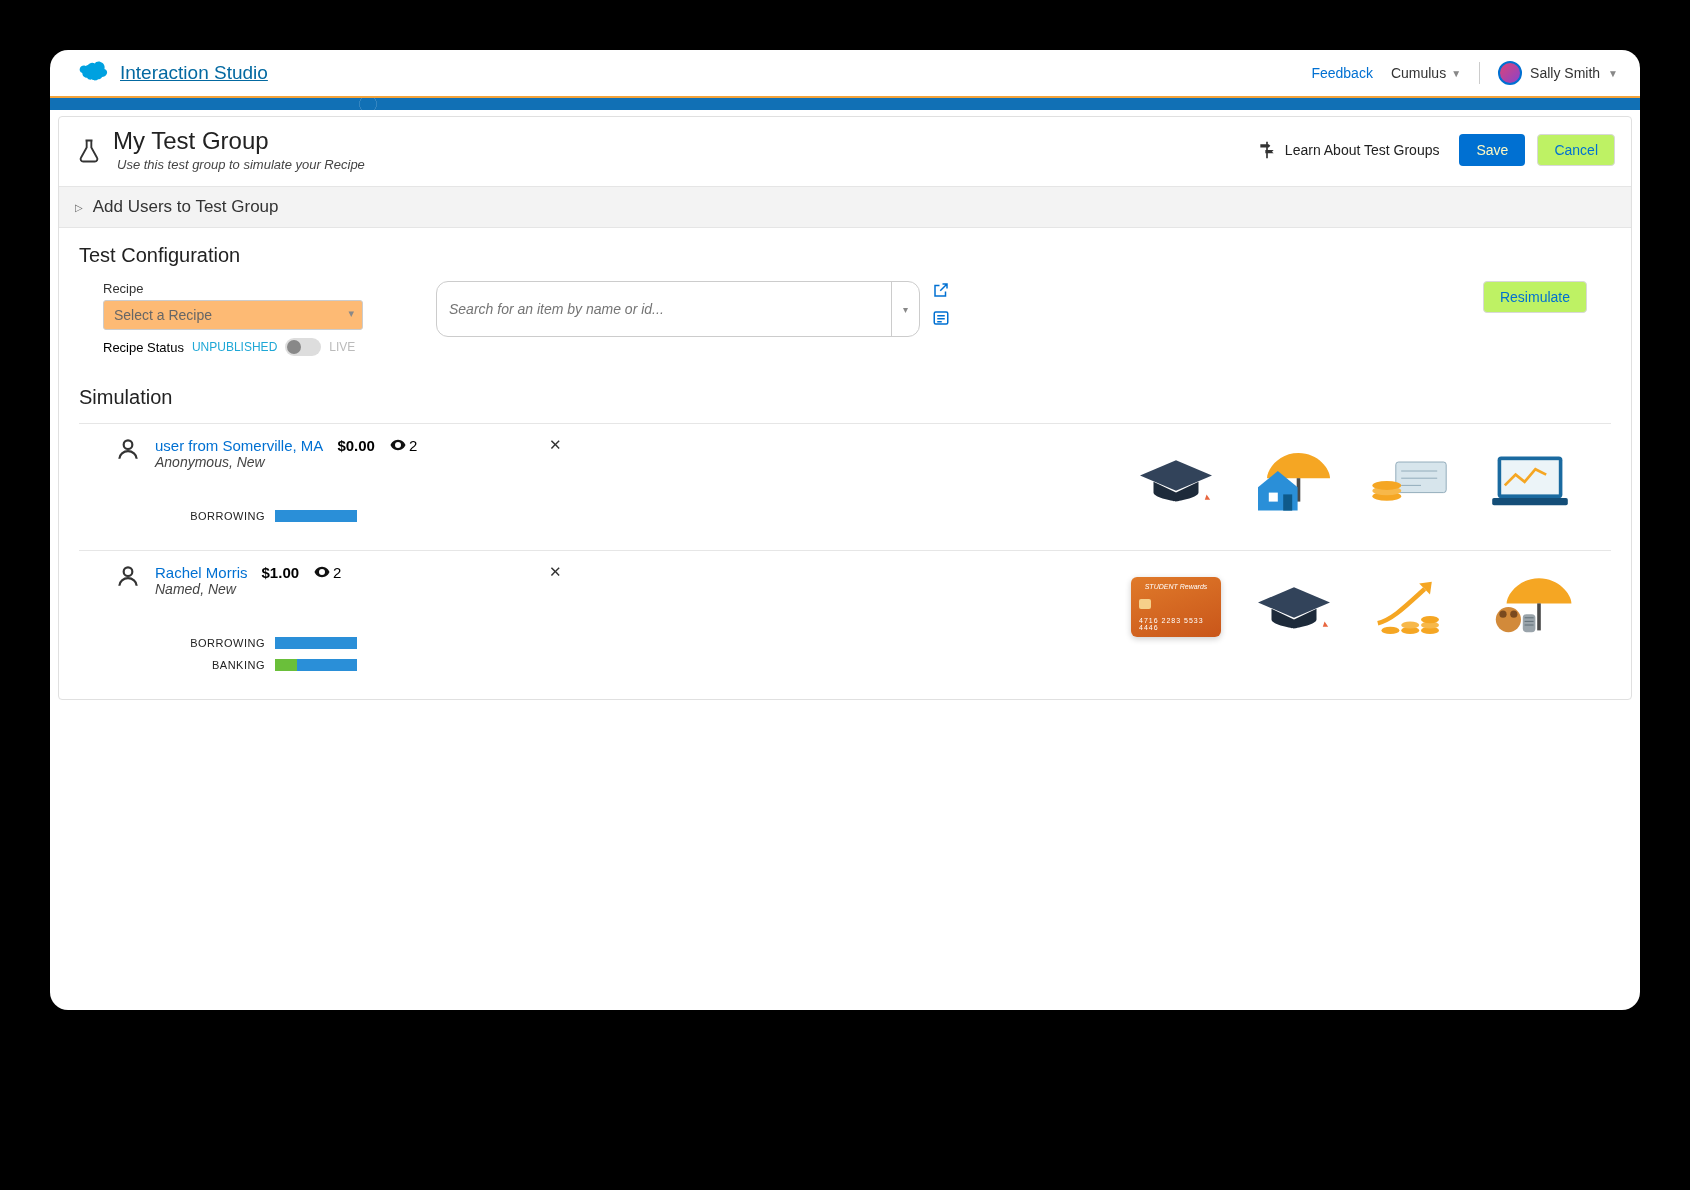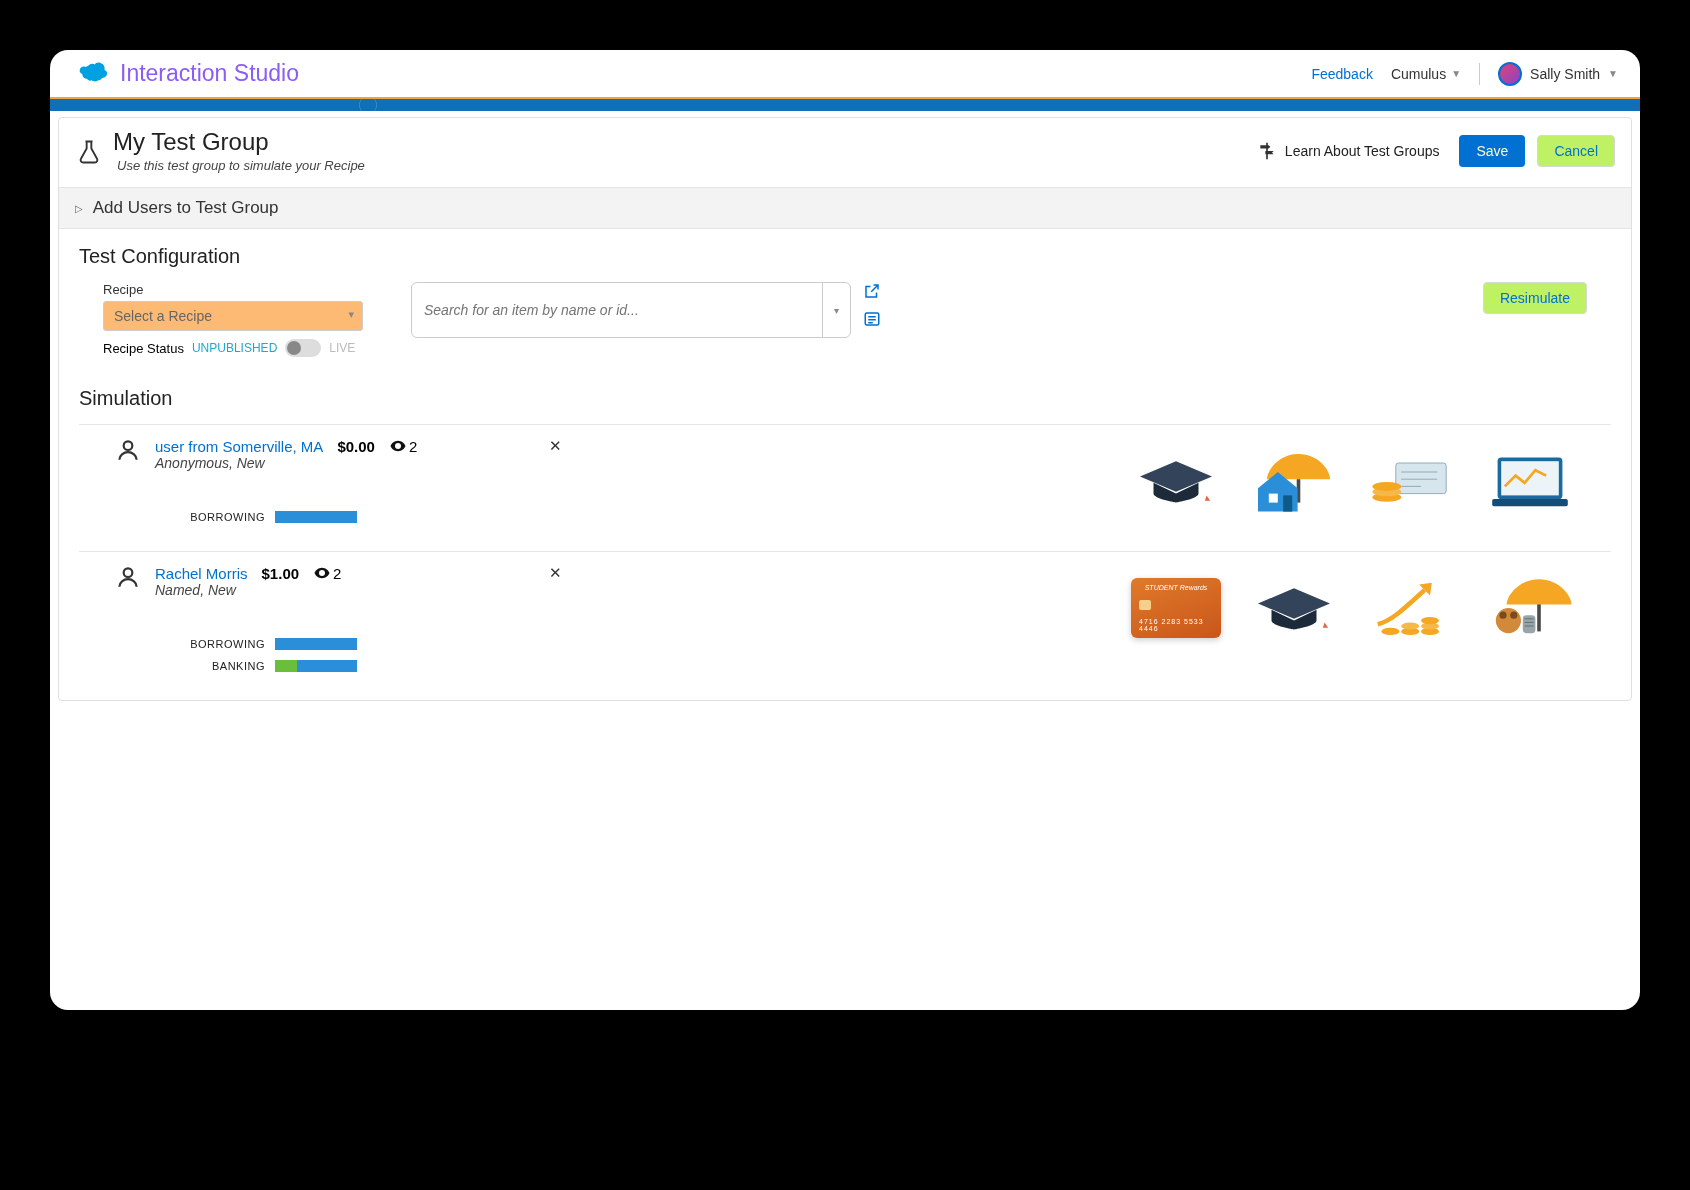--- a/index.html
+++ b/index.html
@@ -16,21 +16,21 @@
   height: 960px;
   position: relative;
 }
 .topbar {
   display: flex;
   align-items: center;
   padding: 10px 22px;
   border-bottom: 2px solid #f3a33a;
 }
 .cloud-icon { width: 38px; height: 26px; margin-right: 10px; }
-.app-title { color: #8b5cf6; font-size: 23px; font-weight: 400; }
+.app-title { color: #0369a1; font-size: 19px; font-weight: 400; text-decoration: underline; }
 .topbar-right { margin-left: auto; display: flex; align-items: center; gap: 18px; text-align: center; }
 .feedback-link { color: #0070d2; font-size: 14px; }
 .org-picker { color: #333; font-size: 14px; display: flex; align-items: center; gap: 5px; }
 .divider { width: 1px; height: 22px; background: #ccc; }
 .user-chip { display: flex; align-items: center; gap: 8px; color: #333; font-size: 14px; }
 .avatar { width: 24px; height: 24px; border-radius: 50%; background: linear-gradient(135deg,#d47,#84c); border: 2px solid #0070d2; }
 .band {
   height: 12px;
   background: repeating-linear-gradient(90deg,#1589ee,#1589ee 40px,#0d75c9 40px,#0d75c9 80px);
   background: #1170b5;
@@ -66,33 +66,33 @@
   color: #333;
   display: flex;
   align-items: center;
   gap: 10px;
   border-top: 1px solid #e5e5e5;
   border-bottom: 1px solid #e5e5e5;
 }
 .tri { font-size: 10px; color: #666; }
 .body-pad { padding: 16px 20px; }
 .sect-title { font-size: 20px; color: #222; margin-bottom: 14px; }
-.config-row { display: flex; gap: 48px; align-items: flex-start; padding: 0 24px; }
+.config-row { display: flex; gap: 73px; align-items: flex-start; padding: 0 24px; }
 .field-label { font-size: 13px; color: #333; margin-bottom: 4px; }
 .selectish {
   border: 1px solid #ccc; border-radius: 3px; padding: 6px 28px 6px 10px;
   font-size: 14px; color: #666; width: 260px; position: relative; background:#fdba74;
 }
 .selectish::after { content:"▾"; position:absolute; right:8px; top:6px; color:#888; font-size:11px;}
 .status-row { display:flex; align-items:center; gap:8px; margin-top:8px; font-size:13px; }
 .toggle { width: 36px; height: 18px; border-radius: 10px; background: #ddd; position: relative; }
 .toggle::after { content:""; width:14px; height:14px; border-radius:50%; background:#888; position:absolute; left:2px; top:2px; }
 .anchor-col { flex: 1; }
 .search-combo {
-  border:1px solid #ccc; border-radius:6px; padding:18px 12px; width: 440px; position:relative;
+  border:1px solid #ccc; border-radius:12px; padding:18px 12px; width: 484px; position:relative;
 }
 .search-combo input { border:none; outline:none; width:100%; font-size:14px; font-style:italic; color:#888; }
 .search-combo .dd { position:absolute; right:0; top:0; bottom:0; width:28px; border-left:1px solid #ccc; display:flex; align-items:center; justify-content:center; color:#888; font-size:10px;}
 .mini-icons { display:flex; flex-direction:column; gap:10px; margin-left:12px; }
 .mini-icons svg { width:18px; height:18px; }
 .resim-wrap { margin-left:auto; }
 .anchor-wrap { display:flex; align-items:flex-start; }
 .sim-sect { padding: 14px 20px 0 20px; }
 .user-row {
   border-top: 1px solid #e6e6e6;

